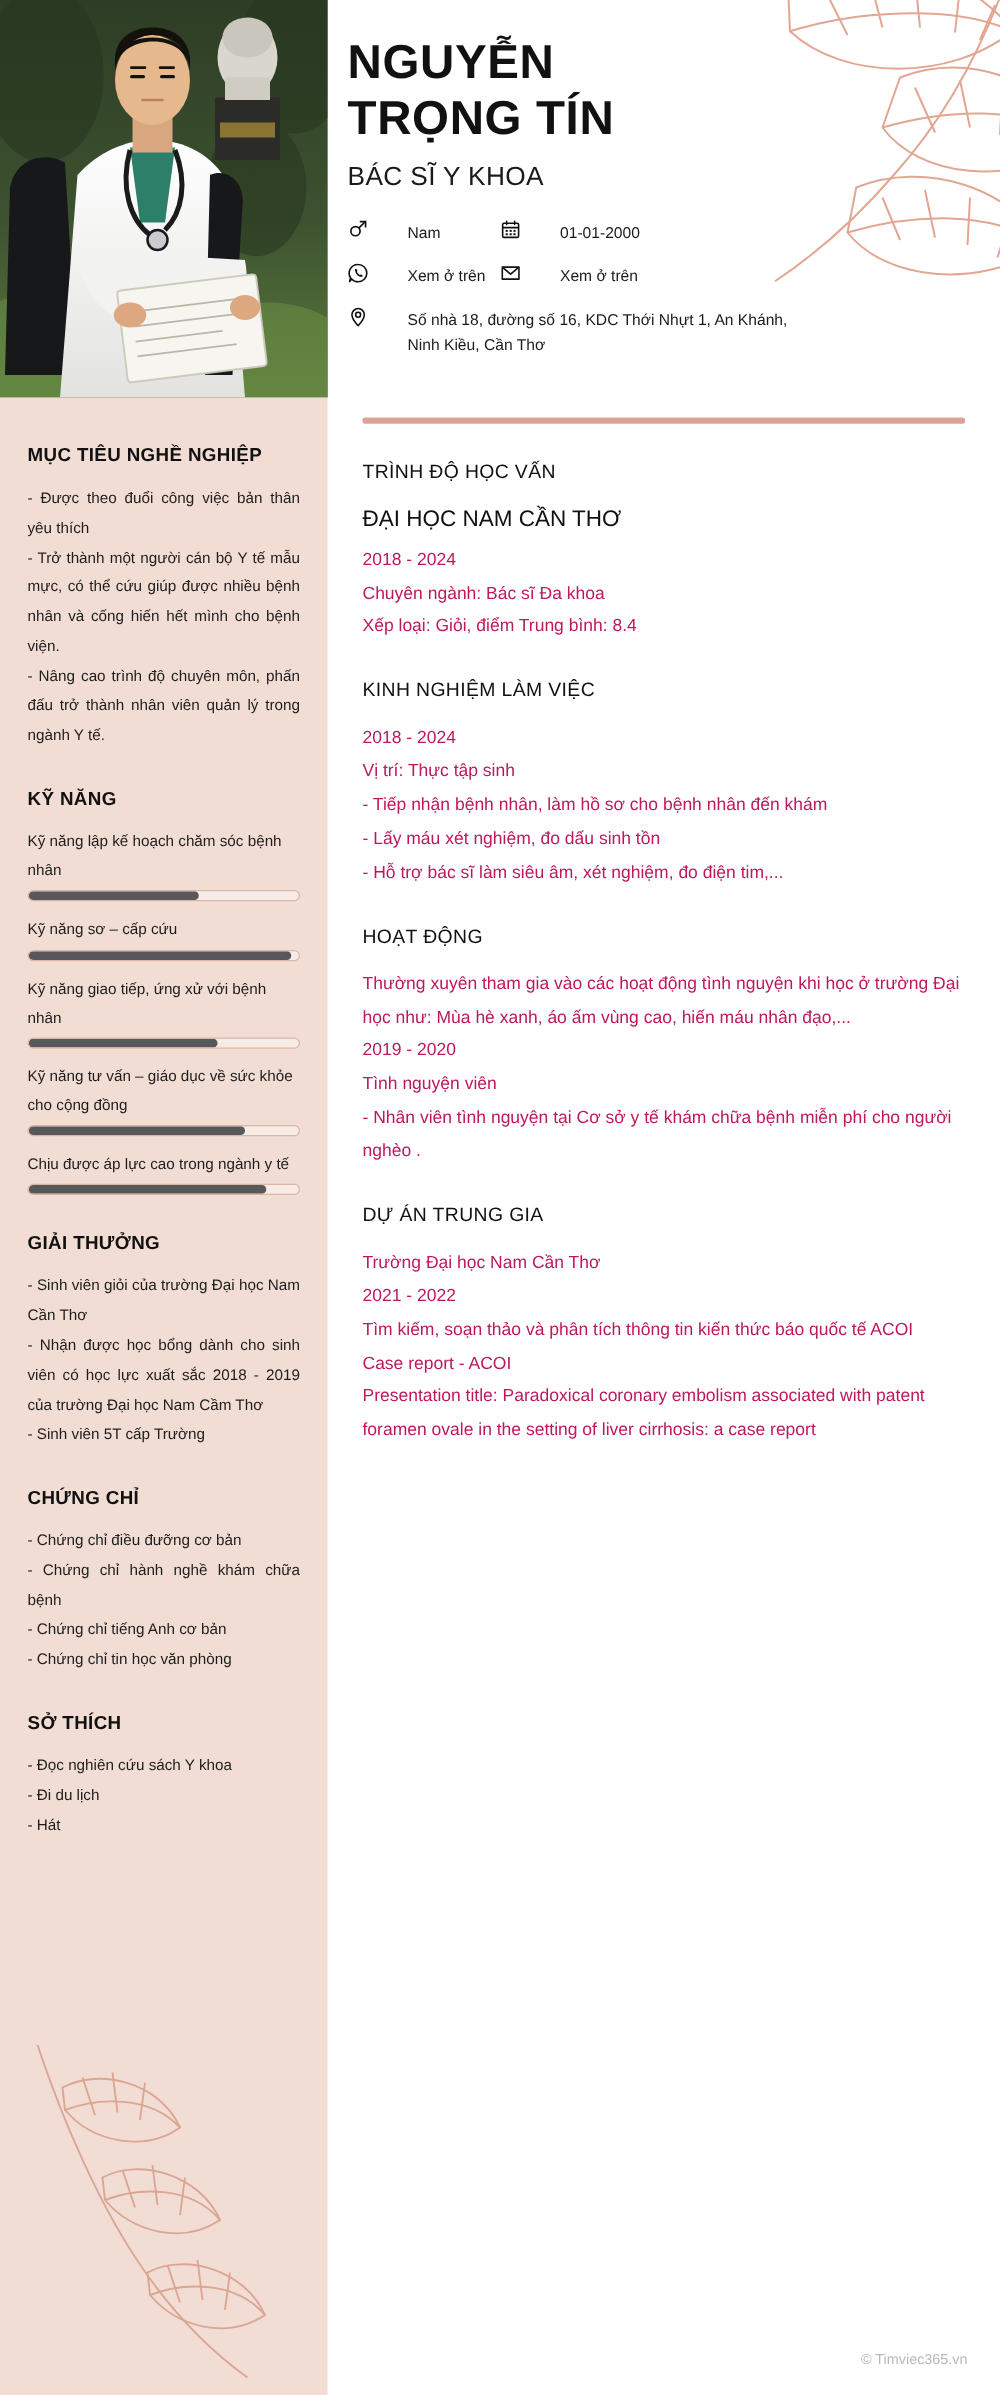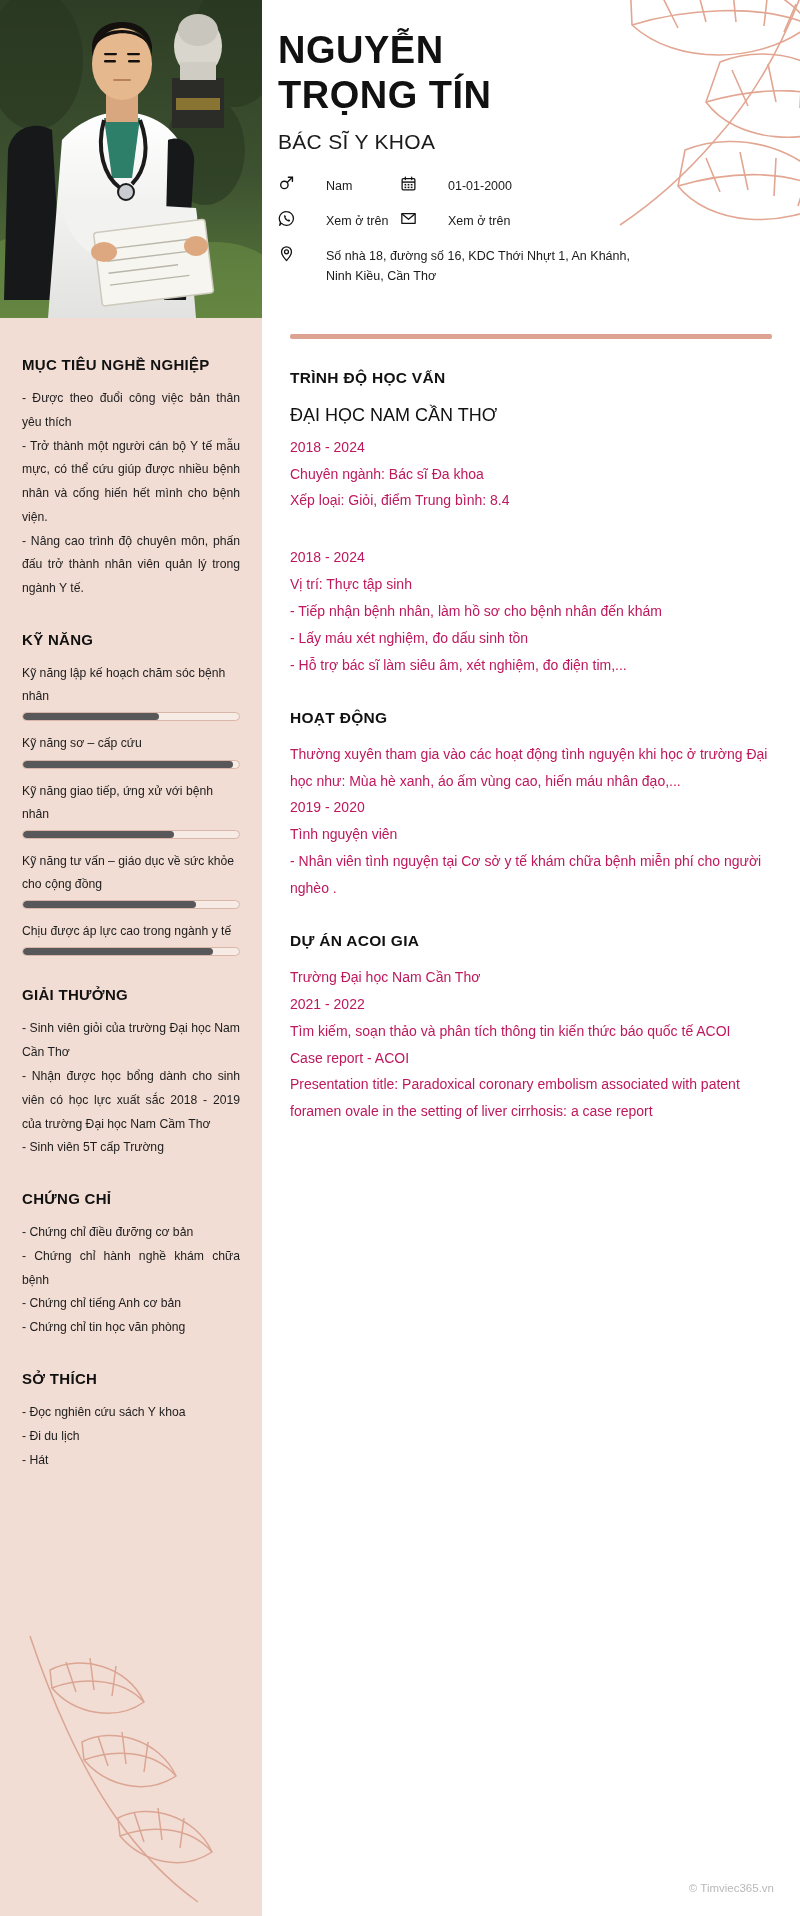--- a/index.html
+++ b/index.html
@@ -159,21 +159,21 @@
   }
   .bar-fill {
     height: 100%;
     background: #58585a;
     border-radius: 5px;
   }
 
   
   .m-head {
     font-size: 15.5px;
-    font-weight: bold;
+    font-weight: normal;
     color: #111111;
     letter-spacing: 0.3px;
     margin-bottom: 14px;
   }
   .m-block { margin-bottom: 30px; }
   .m-org {
     font-size: 18px;
     font-weight: normal;
     color: #111111;
     line-height: 1.65;
@@ -452,37 +452,38 @@
 
       <div class="m-block">
         <div class="m-head">TRÌNH ĐỘ HỌC VẤN</div>
         <div class="m-org">ĐẠI HỌC NAM CẦN THƠ</div>
         <div class="m-line">2018 - 2024</div>
         <div class="m-line">Chuyên ngành: Bác sĩ Đa khoa</div>
         <div class="m-line">Xếp loại: Giỏi, điểm Trung bình: 8.4</div>
       </div>
 
       <div class="m-block">
+        <div class="m-head">KINH NGHIỆM LÀM VIỆC</div>
         <div class="m-line">2018 - 2024</div>
         <div class="m-line">Vị trí: Thực tập sinh</div>
         <div class="m-line">- Tiếp nhận bệnh nhân, làm hồ sơ cho bệnh nhân đến khám</div>
         <div class="m-line">- Lấy máu xét nghiệm, đo dấu sinh tồn</div>
         <div class="m-line">- Hỗ trợ bác sĩ làm siêu âm, xét nghiệm, đo điện tim,...</div>
       </div>
 
       <div class="m-block">
         <div class="m-head">HOẠT ĐỘNG</div>
         <div class="m-line">Thường xuyên tham gia vào các hoạt động tình nguyện khi học ở trường Đại học như: Mùa hè xanh, áo ấm vùng cao, hiến máu nhân đạo,...</div>
         <div class="m-line">2019 - 2020</div>
         <div class="m-line">Tình nguyện viên</div>
         <div class="m-line">- Nhân viên tình nguyện tại Cơ sở y tế khám chữa bệnh miễn phí cho người nghèo .</div>
       </div>
 
       <div class="m-block">
-        <div class="m-head">DỰ ÁN ACOI GIA</div>
+        <div class="m-head">DỰ ÁN TRUNG GIA</div>
         <div class="m-line">Trường Đại học Nam Cần Thơ</div>
         <div class="m-line">2021 - 2022</div>
         <div class="m-line">Tìm kiếm, soạn thảo và phân tích thông tin kiến thức báo quốc tế ACOI</div>
         <div class="m-line">Case report - ACOI</div>
         <div class="m-line">Presentation title: Paradoxical coronary embolism associated with patent foramen ovale in the setting of liver cirrhosis: a case report</div>
       </div>
     </main>
   </div>
 
   <div class="leaf-art-bottom">

